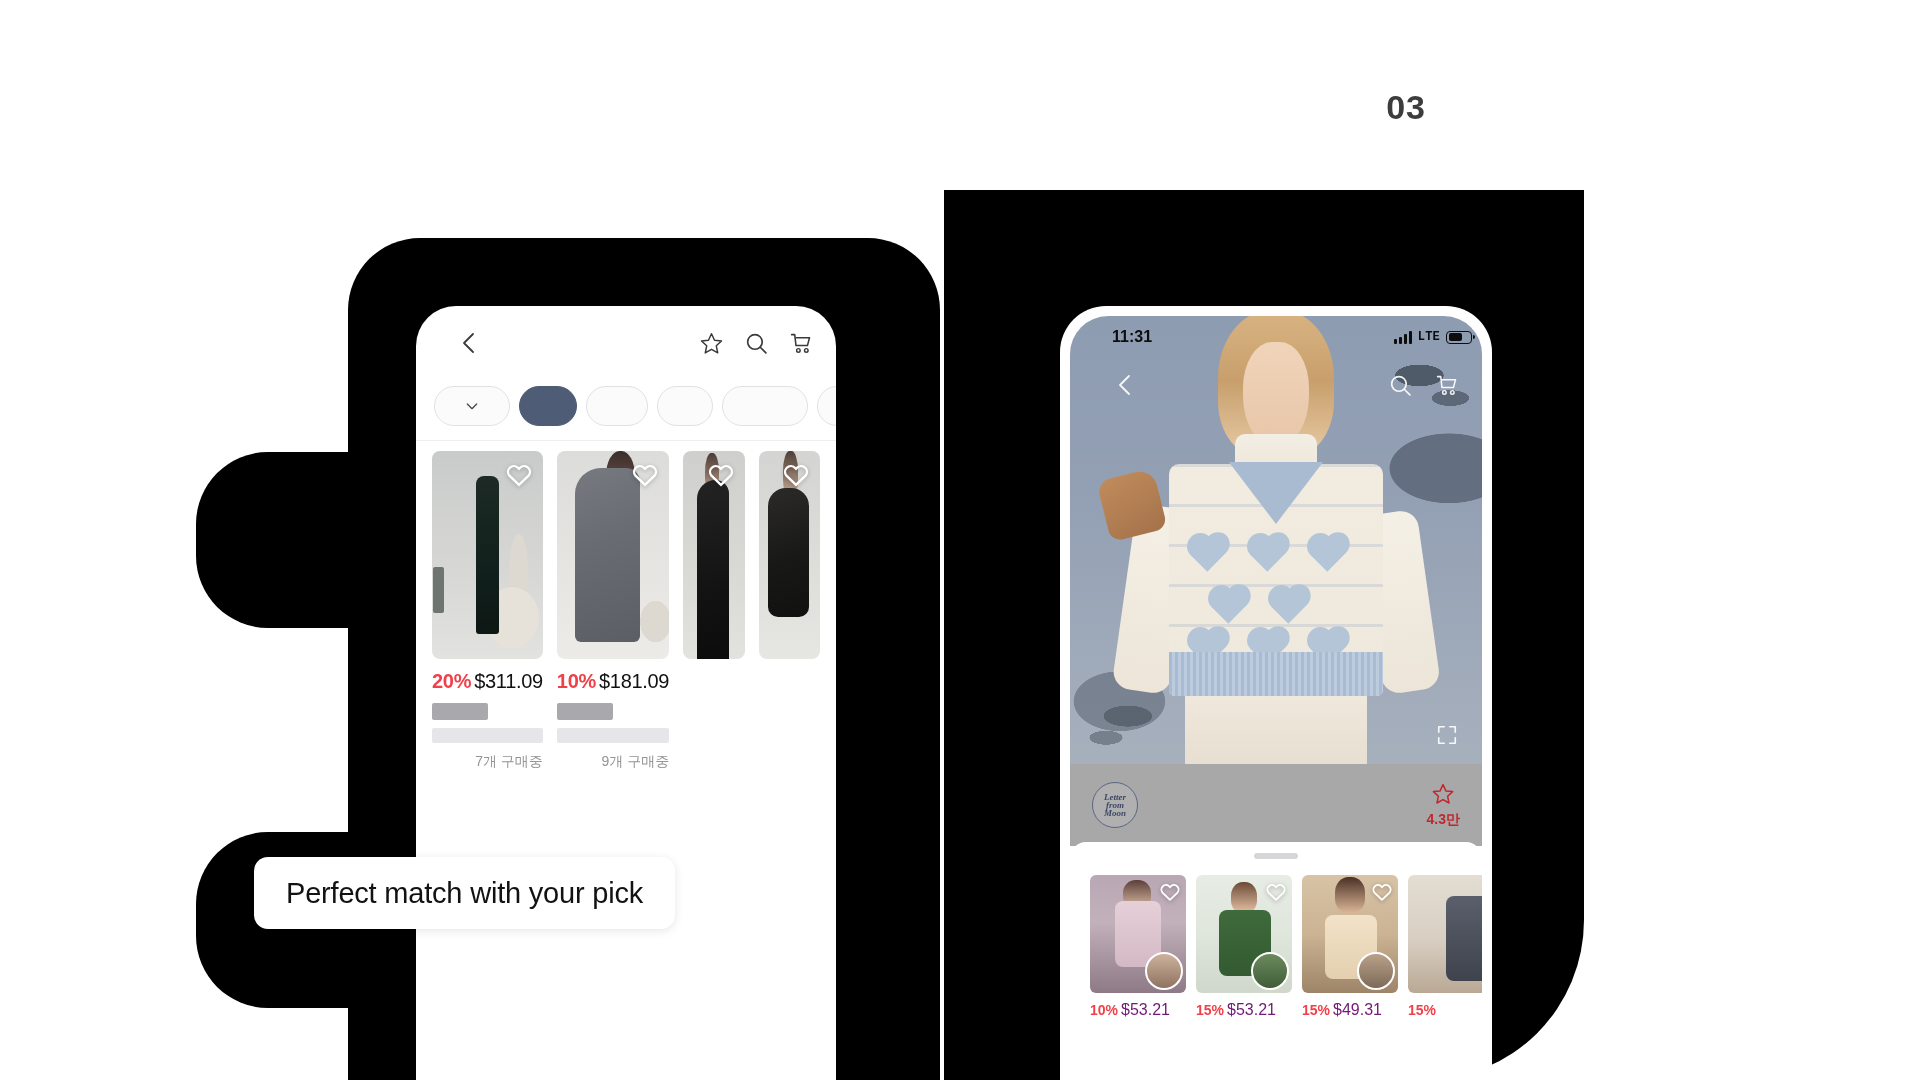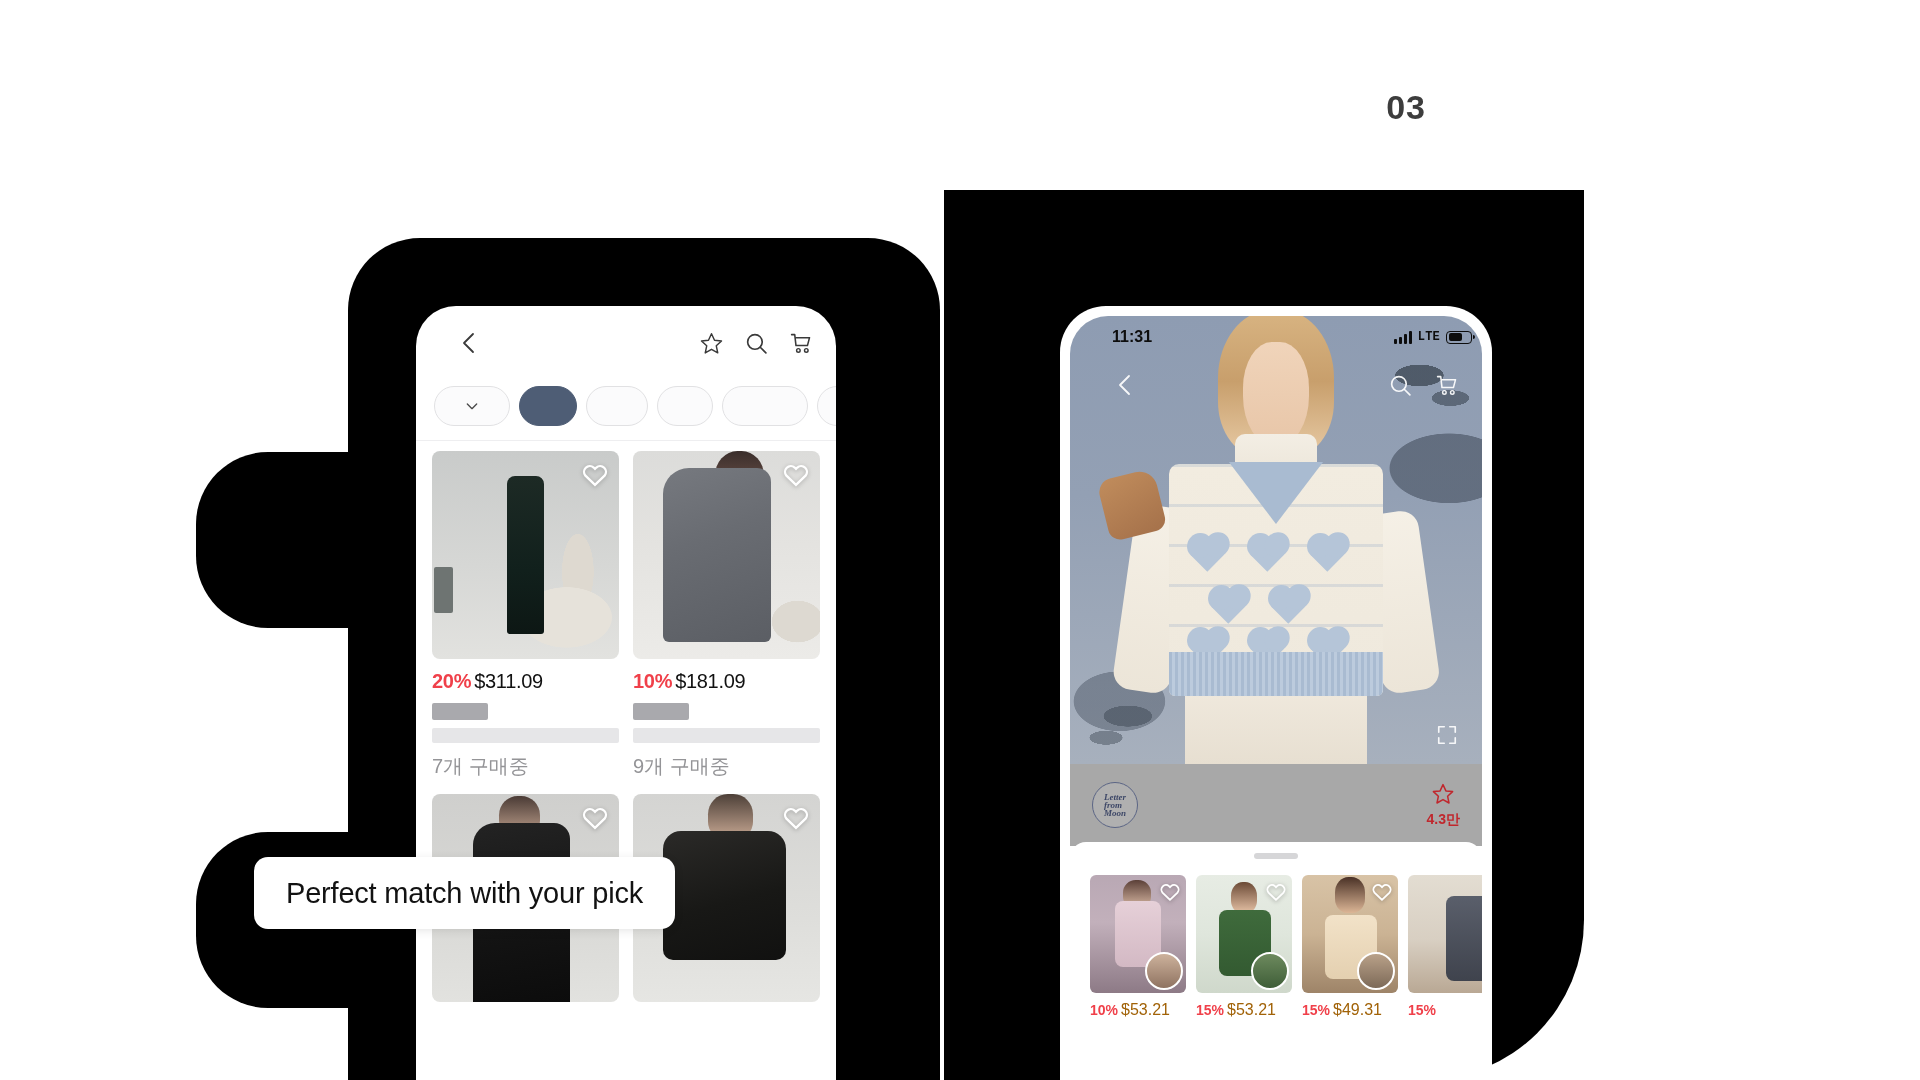--- a/index.html
+++ b/index.html
@@ -78,38 +78,38 @@
   .chip.w5 { width: 86px; }
   .chip.w6 { width: 48px; }
   .chip.filled {
     background: #4e5d75; border-color: #4e5d75;
     width: 58px;
   }
   .pl-divider { height: 1px; background: #eeeef0; margin: 0; }
 
   .pl-grid {
     padding: 10px 16px 0 16px;
-    display: grid; grid-template-columns: 1fr 1fr; gap: 14px 14px;
+    display: grid; grid-template-columns: 1fr 1fr 1fr 1fr; gap: 14px 14px;
   }
   .pcard { position: relative; }
   .pcard .thumb {
     width: 100%; height: 208px; border-radius: 8px;
     position: relative; overflow: hidden;
   }
   .heart {
     position: absolute; right: 10px; top: 10px;
     width: 28px; height: 28px; z-index: 3;
     filter: drop-shadow(0 1px 2px rgba(0,0,0,.25));
   }
   .price-row { margin-top: 11px; font-size: 20px; letter-spacing: -0.3px; }
   .price-row .pct { color: #f0404a; font-weight: 700; }
   .price-row .amt { color: #111; font-weight: 500; margin-left: 3px; }
   .ph-bar-dark { margin-top: 10px; width: 56px; height: 17px; background: #a9a9ad; border-radius: 2px; }
   .ph-bar-light { margin-top: 8px; width: 100%; height: 15px; background: #e6e6e8; border-radius: 2px; }
-  .buying { margin-top: 10px; font-size: 20px; color: #949497; }
+  .buying { margin-top: 10px; font-size: 14px; color: #949497; text-align: right; }
 
   
   .img-coat {
     background:
       radial-gradient(ellipse 40% 24% at 72% 80%, #e6e2da 0 60%, transparent 61%),
       radial-gradient(ellipse 14% 30% at 78% 58%, #ded9d0 0 60%, transparent 61%),
       linear-gradient(180deg, #c9cbca 0%, #d6d7d5 55%, #e2e2df 100%);
     position: relative;
   }
   .img-coat::after {
@@ -333,21 +333,21 @@
   }
   .brand-logo {
     width: 46px; height: 46px; border-radius: 50%;
     border: 1px solid #5b6585;
     display:flex; align-items:center; justify-content:center;
     background: rgba(255,255,255,.10);
   }
   .brand-logo span {
     font-family: "Liberation Serif", serif;
     font-style: italic; font-size: 9px; line-height: 8px;
-    color: #3d4767; text-align:left; font-weight: 700;
+    color: #3d4767; text-align:center; font-weight: 700;
   }
   .rating { text-align:center; color:#c0272d; }
   .rating .rv { font-size: 14px; margin-top: 1px; }
 
   
   .pr-sheet {
     position:absolute; left:0; top: 526px; width:100%; bottom:0;
     background:#fff; border-radius: 16px 16px 0 0;
     padding: 0 0 0 0;
   }
@@ -371,21 +371,21 @@
     position:absolute; right: 5px; top: 6px; width: 22px; height: 22px; z-index: 4;
     filter: drop-shadow(0 1px 2px rgba(0,0,0,.3));
   }
   .sim-avatar {
     position:absolute; right: 3px; bottom: 3px;
     width: 38px; height: 38px; border-radius: 50%;
     border: 2px solid #fff; overflow: hidden; z-index: 4;
   }
   .sim-price { margin-top: 8px; font-size: 16px; white-space: nowrap; }
   .sim-price .pct { color: #f0404a; font-weight: 700; font-size: 14px; }
-  .sim-price .amt { color: #a16207; margin-left: 3px; }
+  .sim-price .amt { color: #701a75; margin-left: 3px; }
 
   
   .sim-a {
     background: linear-gradient(180deg,#b9a8b4 0%,#c2b0bb 40%,#8d7a86 100%);
   }
   .sim-a::after{ content:""; position:absolute; left:26%; top:22%; width:48%; height:56%;
     background: linear-gradient(180deg,#e6d0d8,#d3b9c4); border-radius: 8px;}
   .sim-a::before{ content:""; position:absolute; left:34%; top:4%; width:30%; height:24%;
     background: linear-gradient(180deg,#5b4038,#d9b9a4); border-radius:44% 44% 40% 40%;}
   .sim-b {

